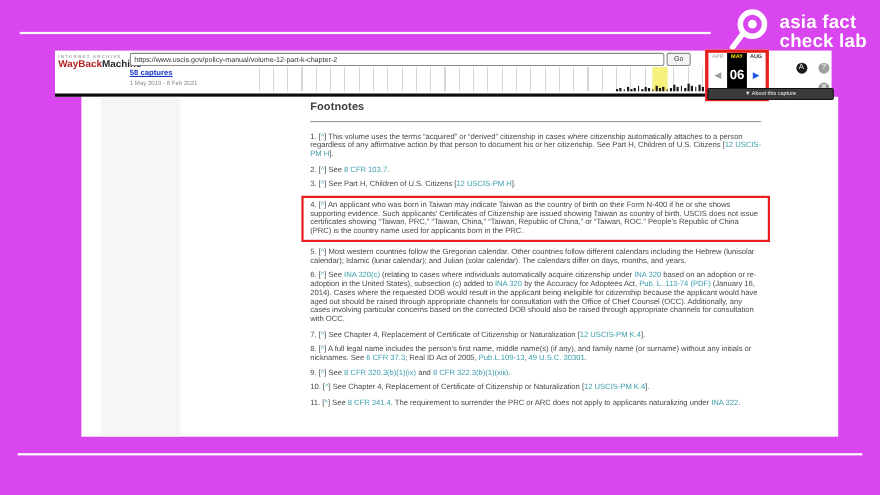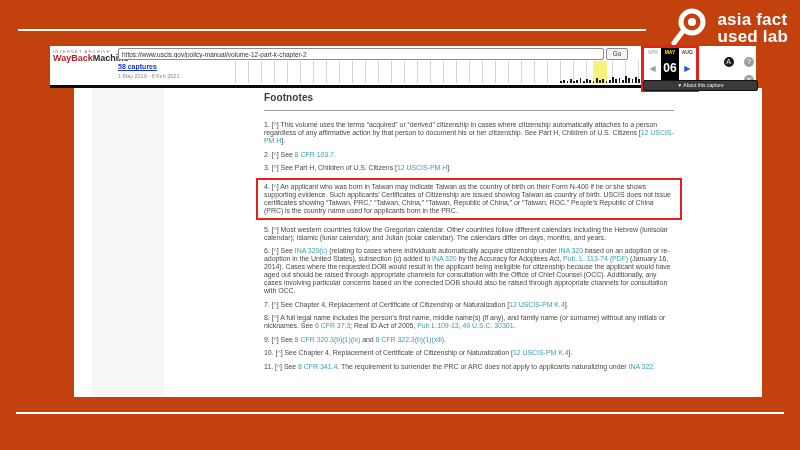--- a/index.html
+++ b/index.html
@@ -1,17 +1,17 @@
 <!DOCTYPE html>
 <html><head>
 <meta charset="utf-8">
 <style>
   html,body{margin:0;padding:0;}
   body{width:800px;height:450px;overflow:hidden;font-family:"Liberation Sans",sans-serif;}
-  .frame{position:relative;width:800px;height:450px;background:#c2410c;}
+  .frame{position:relative;width:800px;height:450px;background:#d946ef;}
 
   
   .top-line{position:absolute;left:18px;top:29px;width:628px;height:2px;background:#fff;}
   .bottom-line{position:absolute;left:16px;top:412px;width:768px;height:2px;background:#fff;}
 
   
   .brand{position:absolute;right:12px;top:5px;display:flex;align-items:center;gap:8px;}
   .brand-text{color:#fff;font-weight:bold;font-size:17px;line-height:1.02;letter-spacing:.2px;}
 
   
@@ -53,21 +53,21 @@
   .circ.gray{background:#9e9e9e;}
   .share-row{text-align:right;margin-top:2px;}
   .sq{display:inline-block;width:10px;height:10px;text-align:center;font-size:7px;font-weight:bold;line-height:10px;color:#fff;margin-left:3px;}
   .sq.fb{background:#3b5998;}
   .sq.tw{background:#55acee;}
   .about-btn{position:absolute;left:593px;top:34px;width:113px;height:9px;background:#3a3a3a;border:1px solid #111;color:#eee;font-size:5px;line-height:8px;text-align:center;border-radius:2px;z-index:6;}
 
   
   .page{position:absolute;left:74px;top:88px;width:688px;height:309px;background:#fff;overflow:hidden;}
   .page-strip{position:absolute;left:18px;top:0;width:72px;height:100%;background:#f6f6f4;}
-  .content{position:absolute;left:190px;top:4px;width:410px;}
+  .content{position:absolute;left:208px;top:4px;width:410px;}
   .content h2{margin:0;font-size:10px;color:#3d3d3d;letter-spacing:.1px;}
   .content hr{border:none;border-top:1px solid #9a9a9a;margin:7px 0 10px 0;}
   .fn{font-size:7px;line-height:8px;color:#4a4a4a;margin:0 0 5.5px 0;letter-spacing:-0.05px;}
   .fn .link{color:#3b9dad;}
   .fn.hl{border:2px solid #e8201d;padding:3px 6px;margin-left:-8px;margin-right:-8px;margin-bottom:6px;}
 </style>
 </head>
 <body>
 
 <div class="frame">
@@ -78,21 +78,21 @@
   <div class="brand">
     <span>
       <svg width="40" height="42" viewBox="0 0 40 42">
         <circle cx="23" cy="17" r="11" fill="none" stroke="#fff" stroke-width="5"></circle>
         <circle cx="23" cy="17" r="4" fill="#fff"></circle>
         <line x1="14" y1="26" x2="5" y2="38" stroke="#fff" stroke-width="5" stroke-linecap="round"></line>
       </svg>
     </span>
     <div class="brand-text">
       <div>asia fact</div>
-      <div>used lab</div>
+      <div>check lab</div>
     </div>
   </div>
 
   <div class="browser">
     <div class="wb-logo">
       <div class="wb-arch">INTERNET ARCHIVE</div>
       <div class="wb-main">
         <span class="p1">WayBack</span><span class="p2">Machine</span>
       </div>
     </div>

